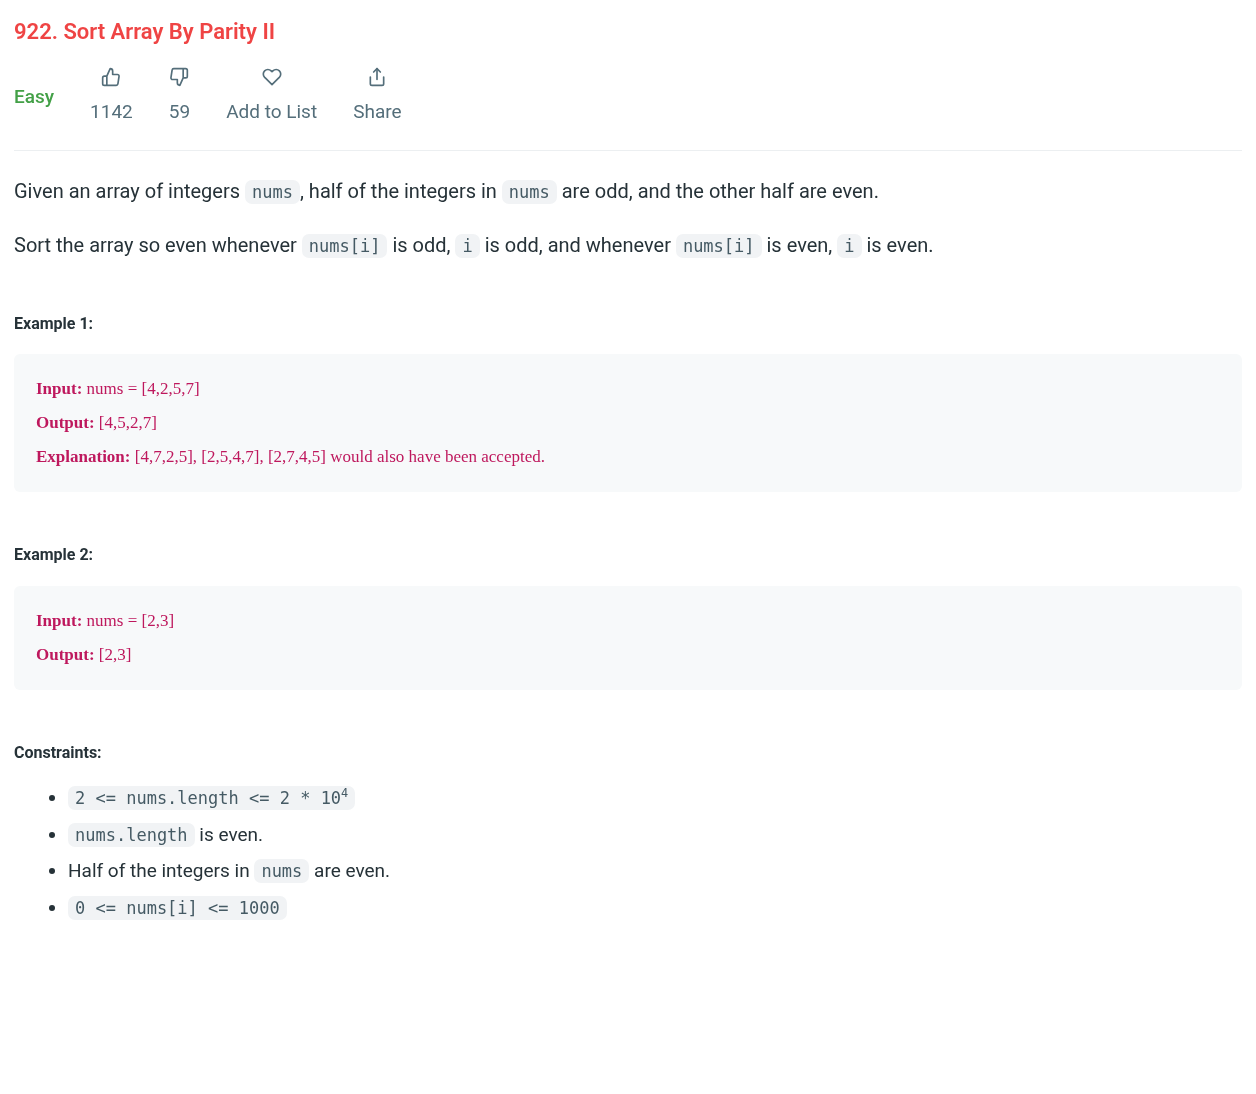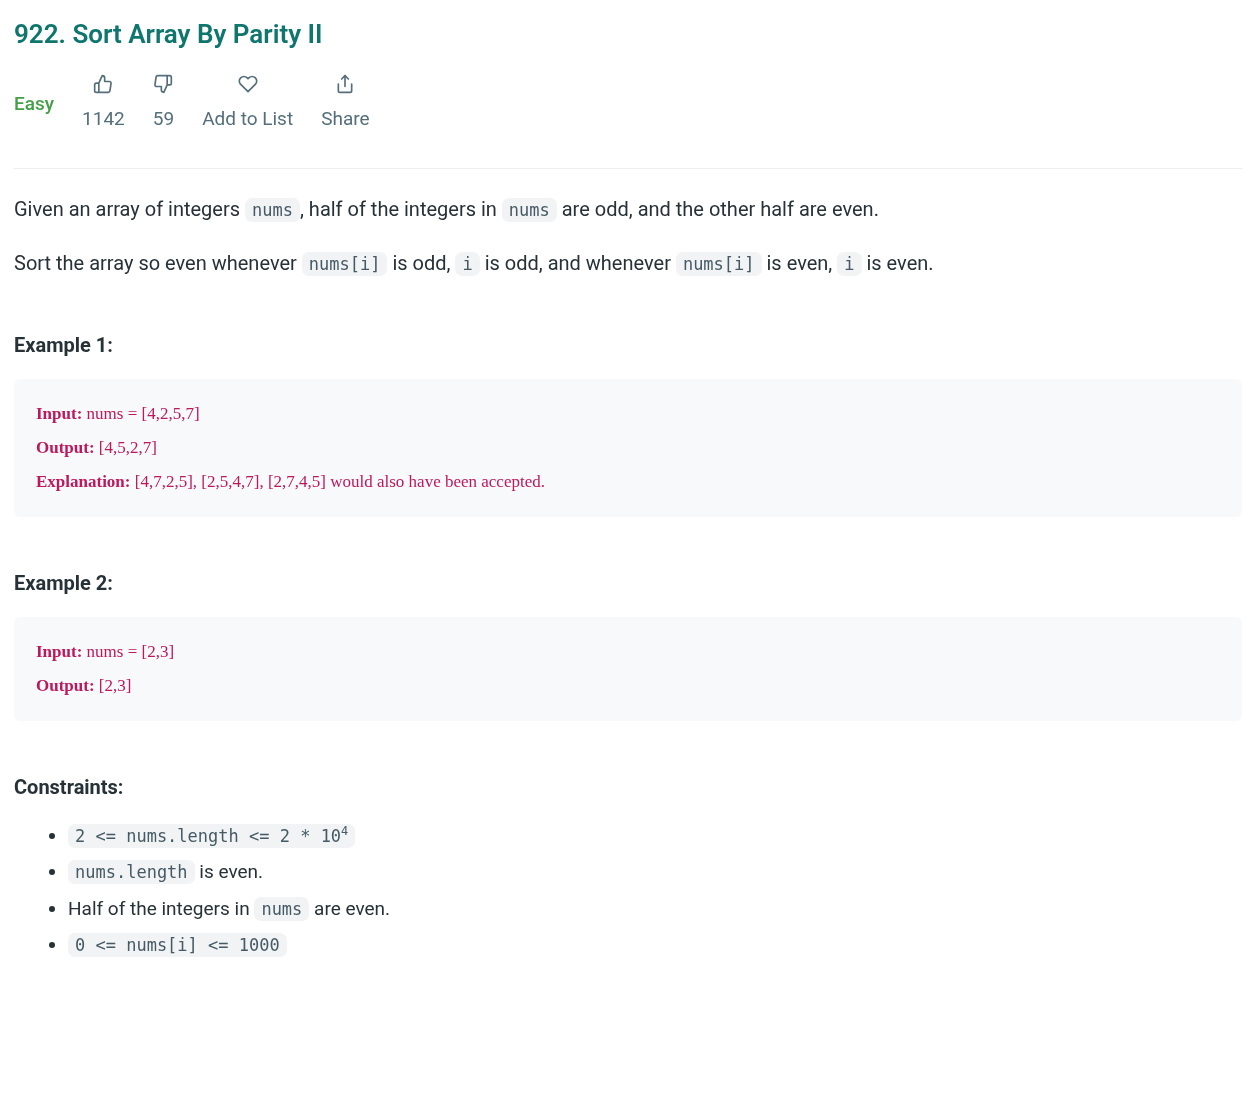--- a/index.html
+++ b/index.html
@@ -6,30 +6,30 @@
   body {
     margin: 0;
     padding: 14px;
     font-family: -apple-system, BlinkMacSystemFont, "Segoe UI", Roboto, Helvetica, Arial, sans-serif;
     color: #263238;
     font-size: 20px;
     line-height: 1.6;
     background: #fff;
   }
   .title {
-    font-size: 26px;
+    font-size: 22px;
     font-weight: 600;
-    color: #0f766e;
+    color: #ef4444;
     margin: 0 0 18px 0;
   }
   .meta-row {
     display: flex;
     align-items: center;
-    gap: 28px;
-    padding-bottom: 34px;
+    gap: 36px;
+    padding-bottom: 22px;
     border-bottom: 1px solid #eceff1;
     margin-bottom: 24px;
     color: #546e7a;
     font-size: 19px;
   }
   .difficulty { color: #43a047; font-weight: 500; }
   .meta-item {
     display: inline-flex;
     align-items: center;
     gap: 10px;
@@ -44,21 +44,21 @@
     background: #f1f3f5;
     border-radius: 7px;
     padding: 2px 7px;
     font-size: 17px;
     color: #455a64;
   }
   strong { font-weight: 400; }
   em { font-style: italic; }
   .section-heading {
     font-weight: 700;
-    font-size: 20px;
+    font-size: 16px;
     color: #263238;
     margin: 50px 0 18px 0;
   }
   pre.example {
     background: #f7f9fa;
     border-radius: 6px;
     padding: 18px 22px;
     font-family: Liberation Serif, serif;
     font-size: 17px;
     line-height: 2;

